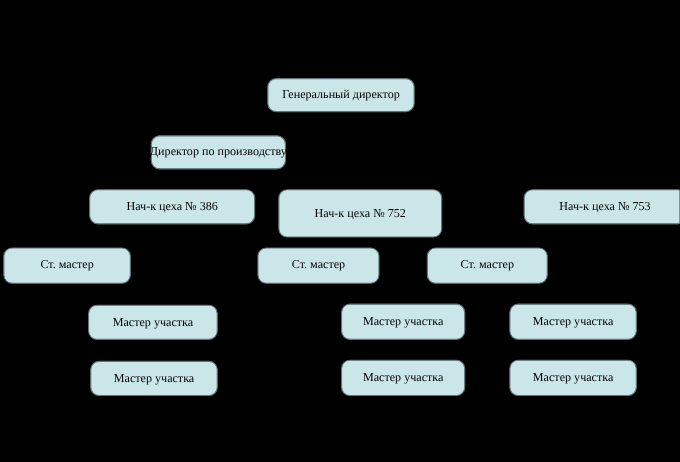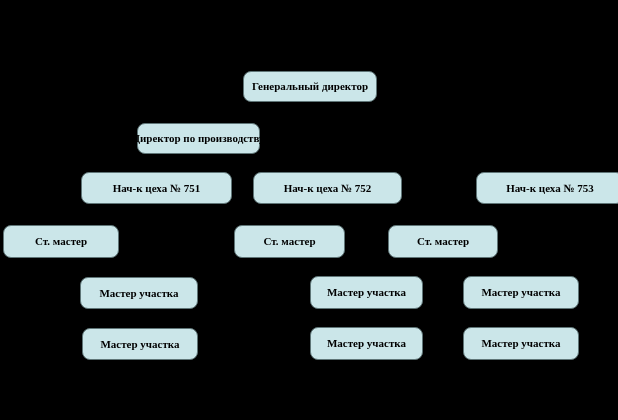--- a/index.html
+++ b/index.html
@@ -26,45 +26,45 @@
     background:var(--box-fill);
     border:1px solid var(--box-border);
     border-radius:8px;
     display:flex;
     align-items:center;
     justify-content:center;
     box-sizing:border-box;
   }
   .node span{
     font-size:11px;
-    font-weight:bold;
+    font-weight:normal;
     color:var(--box-text);
     white-space:nowrap;
     text-align:left;
     line-height:1;
   }
 </style>
 </head>
 <body>
 
 <div id="canvas">
 
   <div class="node" style="left:243px;top:71px;width:134px;height:31px">
     <span>Генеральный директор</span>
   </div>
 
   <div class="node" style="left:137px;top:123px;width:123px;height:31px">
     <span>Директор по производству</span>
   </div>
 
   <div class="node" style="left:81px;top:172px;width:151px;height:32px">
-    <span>Нач-к цеха № 751</span>
+    <span>Нач-к цеха № 386</span>
   </div>
 
-  <div class="node" style="left:253px;top:172px;width:149px;height:32px">
+  <div class="node" style="left:253px;top:172px;width:149px;height:44px">
     <span>Нач-к цеха № 752</span>
   </div>
 
   <div class="node" style="left:476px;top:172px;width:148px;height:32px">
     <span>Нач-к цеха № 753</span>
   </div>
 
   <div class="node" style="left:3px;top:225px;width:116px;height:33px">
     <span>Ст. мастер</span>
   </div>

